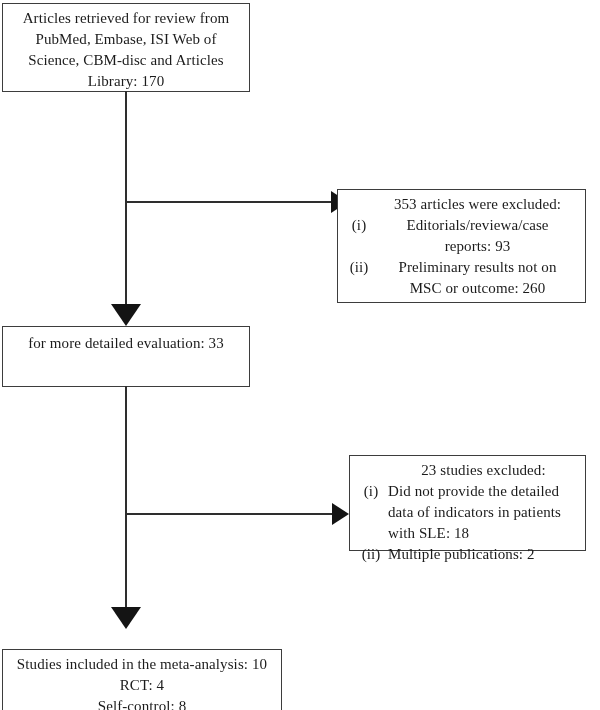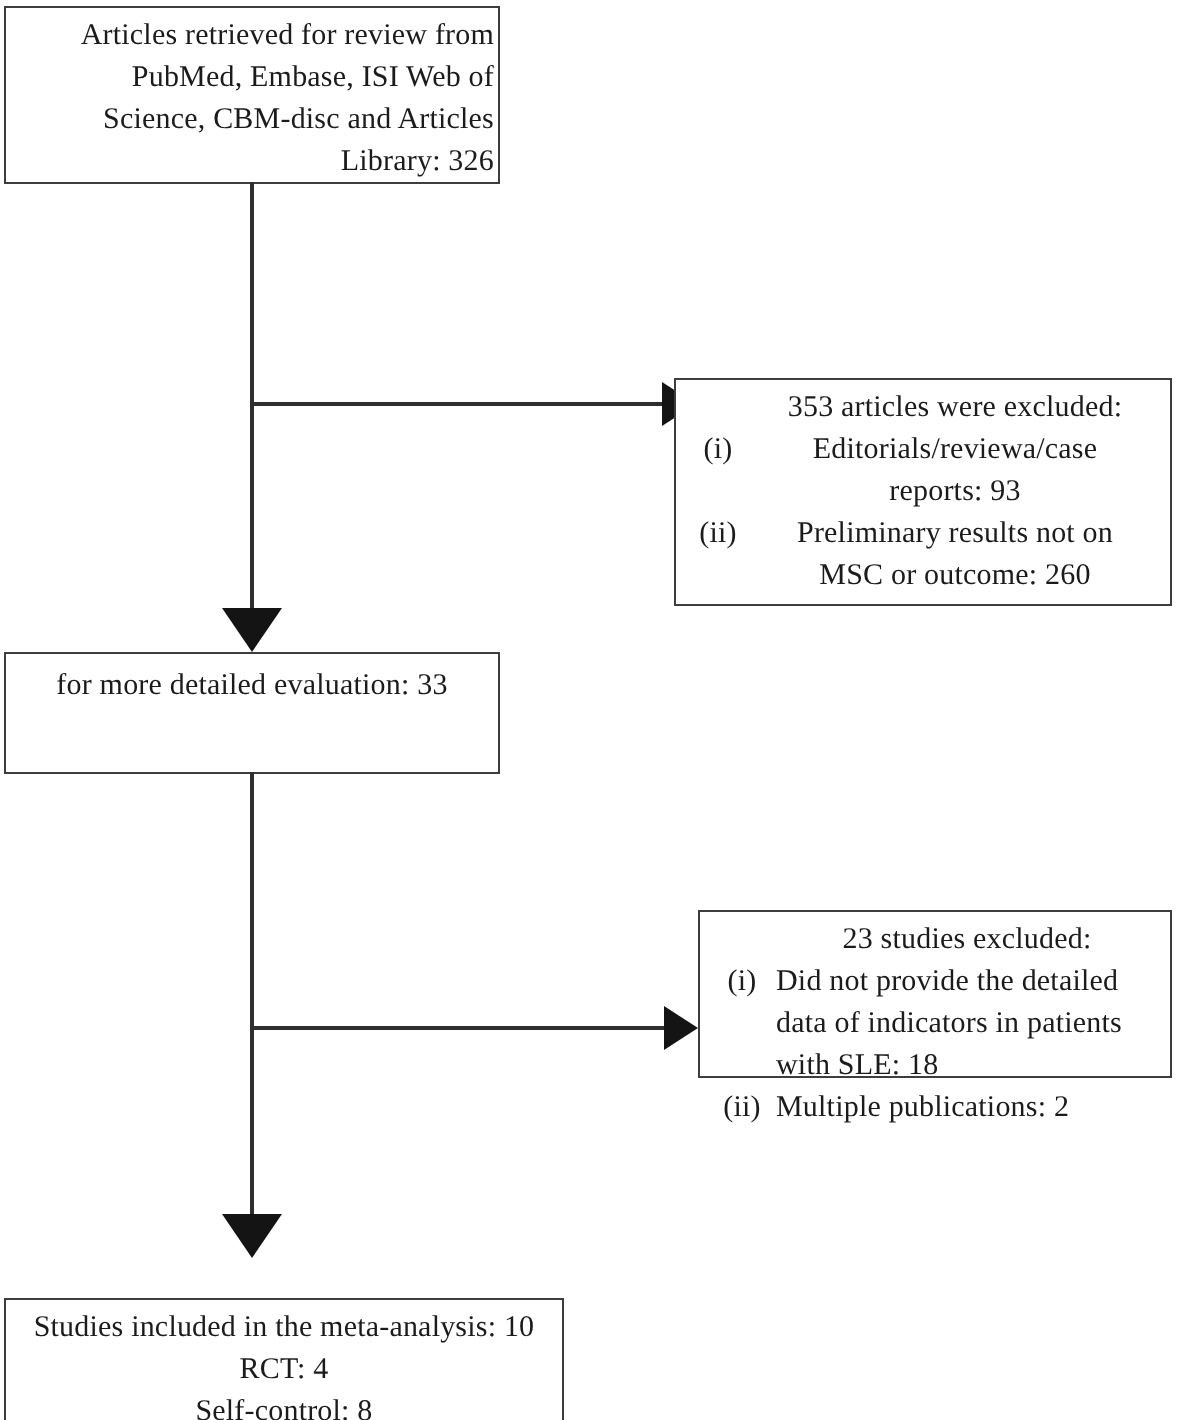--- a/index.html
+++ b/index.html
@@ -46,25 +46,25 @@
     border-top: 11px solid transparent;
     border-bottom: 11px solid transparent;
     border-left: 17px solid #141414;
   }
 </style>
 </head>
 <body>
 
 <div class="canvas">
 
-  <div class="fbox center pad-v4" style="left:2px; top:3px; width:248px; height:89px;text-align:right;">
+  <div class="fbox center pad-v4" style="left:2px; top:3px; width:248px; height:89px;">
     <div>Articles retrieved for review from</div>
     <div>PubMed, Embase, ISI Web of</div>
     <div>Science, CBM-disc and Articles</div>
-    <div>Library: 326</div>
+    <div>Library: 170</div>
   </div>
 
   <div class="vline" style="left:125px; top:91px; width:2px; height:213px;"></div>
   <div class="arrow-down" style="left:111px; top:304px;"></div>
 
   <div class="hline" style="left:126px; top:201px; width:206px; height:2px;"></div>
   <div class="arrow-right" style="left:331px; top:191px;"></div>
 
   <div class="fbox ex-pad" style="left:337px; top:145px; width:249px; height:114px;margin-top:44px;">
     <div class="ex-title">353 articles were excluded:</div>
@@ -87,21 +87,21 @@
   <div class="fbox center pad-v6" style="left:2px; top:326px; width:248px; height:61px;">
     <div>for more detailed evaluation: 33</div>
   </div>
 
   <div class="vline" style="left:125px; top:386px; width:2px; height:221px;"></div>
   <div class="arrow-down" style="left:111px; top:607px;"></div>
 
   <div class="hline" style="left:126px; top:513px; width:206px; height:2px;"></div>
   <div class="arrow-right" style="left:332px; top:503px;"></div>
 
-  <div class="fbox ex-pad" style="left:349px; top:455px; width:237px; height:84px;">
+  <div class="fbox ex-pad" style="left:349px; top:455px; width:237px; height:96px;">
     <div class="ex-title">23 studies excluded:</div>
     <div class="ex-item">
       <div class="ex-marker">(i)</div>
       <div class="ex-text lefted">
         <div>Did not provide the detailed</div>
         <div>data of indicators in patients</div>
         <div>with SLE: 18</div>
       </div>
     </div>
     <div class="ex-item">

